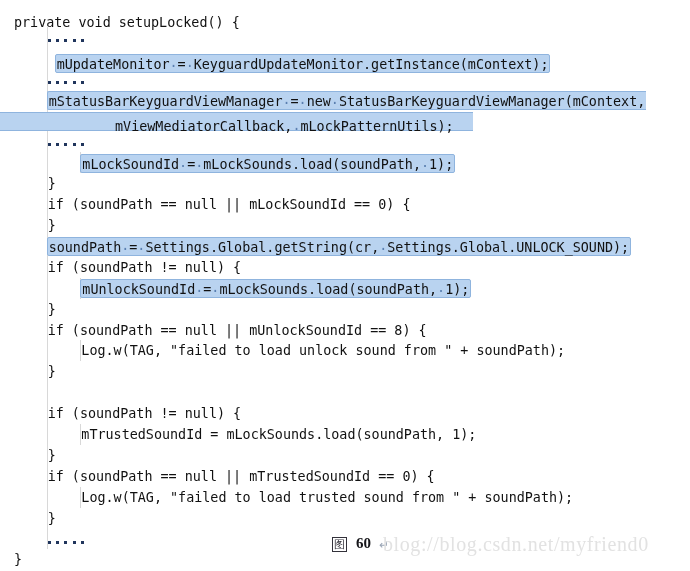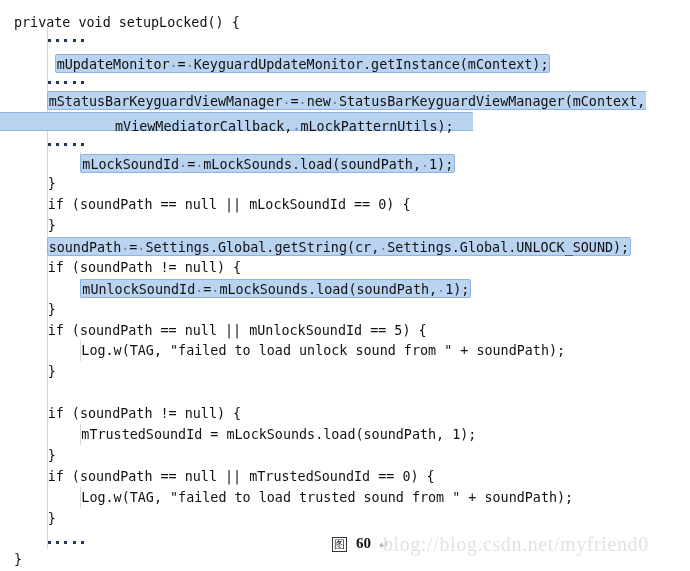--- a/index.html
+++ b/index.html
@@ -181,21 +181,21 @@
     <div class="line" style="top: 116px;"><span class="txt" style="padding-left: 115.04px;"></span><span class="txt">mViewMediatorCallback,<span class="sp"> </span>mLockPatternUtils);</span></div>
     <div class="elide" style="left: 47.68px; top: 131.4px;"><i></i><i></i><i></i><i></i><i></i></div>
     <div class="line" style="top: 152.3px;"><span class="txt" style="padding-left: 81.36px;"></span><span class="hl">mLockSoundId<span class="sp"> </span>=<span class="sp"> </span>mLockSounds.load(soundPath,<span class="sp"> </span>1);</span></div>
     <div class="line" style="top: 173.2px;"><span class="txt" style="padding-left: 47.68px;"></span><span class="txt">}</span></div>
     <div class="line" style="top: 194.1px; text-decoration: underline;"><span class="txt" style="padding-left: 47.68px;"></span><span class="txt">if (soundPath == null || mLockSoundId == 0) {</span></div>
     <div class="line" style="top: 215px;"><span class="txt" style="padding-left: 47.68px;"></span><span class="txt">}</span></div>
     <div class="line" style="top: 235.9px;"><span class="txt" style="padding-left: 47.68px;"></span><span class="hl">soundPath<span class="sp"> </span>=<span class="sp"> </span>Settings.Global.getString(cr,<span class="sp"> </span>Settings.Global.UNLOCK_SOUND);</span></div>
     <div class="line" style="top: 256.8px;"><span class="txt" style="padding-left: 47.68px;"></span><span class="txt">if (soundPath != null) {</span></div>
     <div class="line" style="top: 277.7px;"><span class="txt" style="padding-left: 81.36px;"></span><span class="hl">mUnlockSoundId<span class="sp"> </span>=<span class="sp"> </span>mLockSounds.load(soundPath,<span class="sp"> </span>1);</span></div>
     <div class="line" style="top: 298.6px;"><span class="txt" style="padding-left: 47.68px;"></span><span class="txt">}</span></div>
-    <div class="line" style="top: 319.5px;"><span class="txt" style="padding-left: 47.68px;"></span><span class="txt">if (soundPath == null || mUnlockSoundId == 5) {</span></div>
+    <div class="line" style="top: 319.5px;"><span class="txt" style="padding-left: 47.68px;"></span><span class="txt">if (soundPath == null || mUnlockSoundId == 8) {</span></div>
     <div class="line" style="top: 340.4px;"><span class="txt" style="padding-left: 81.36px;"></span><span class="txt">Log.w(TAG, "failed to load unlock sound from " + soundPath);</span></div>
     <div class="line" style="top: 361.3px;"><span class="txt" style="padding-left: 47.68px;"></span><span class="txt">}</span></div>
     <div class="line" style="top: 403.1px;"><span class="txt" style="padding-left: 47.68px;"></span><span class="txt">if (soundPath != null) {</span></div>
     <div class="line" style="top: 424px;"><span class="txt" style="padding-left: 81.36px;"></span><span class="txt">mTrustedSoundId = mLockSounds.load(soundPath, 1);</span></div>
     <div class="line" style="top: 444.9px;"><span class="txt" style="padding-left: 47.68px;"></span><span class="txt">}</span></div>
     <div class="line" style="top: 465.8px;"><span class="txt" style="padding-left: 47.68px;"></span><span class="txt">if (soundPath == null || mTrustedSoundId == 0) {</span></div>
     <div class="line" style="top: 486.7px;"><span class="txt" style="padding-left: 81.36px;"></span><span class="txt">Log.w(TAG, "failed to load trusted sound from " + soundPath);</span></div>
     <div class="line" style="top: 507.6px;"><span class="txt" style="padding-left: 47.68px;"></span><span class="txt">}</span></div>
     <div class="elide" style="left: 47.68px; top: 528.5px;"><i></i><i></i><i></i><i></i><i></i></div>
     <div class="line" style="top: 549.4px;"><span class="txt" style="padding-left: 14px;"></span><span class="txt">}</span></div>

